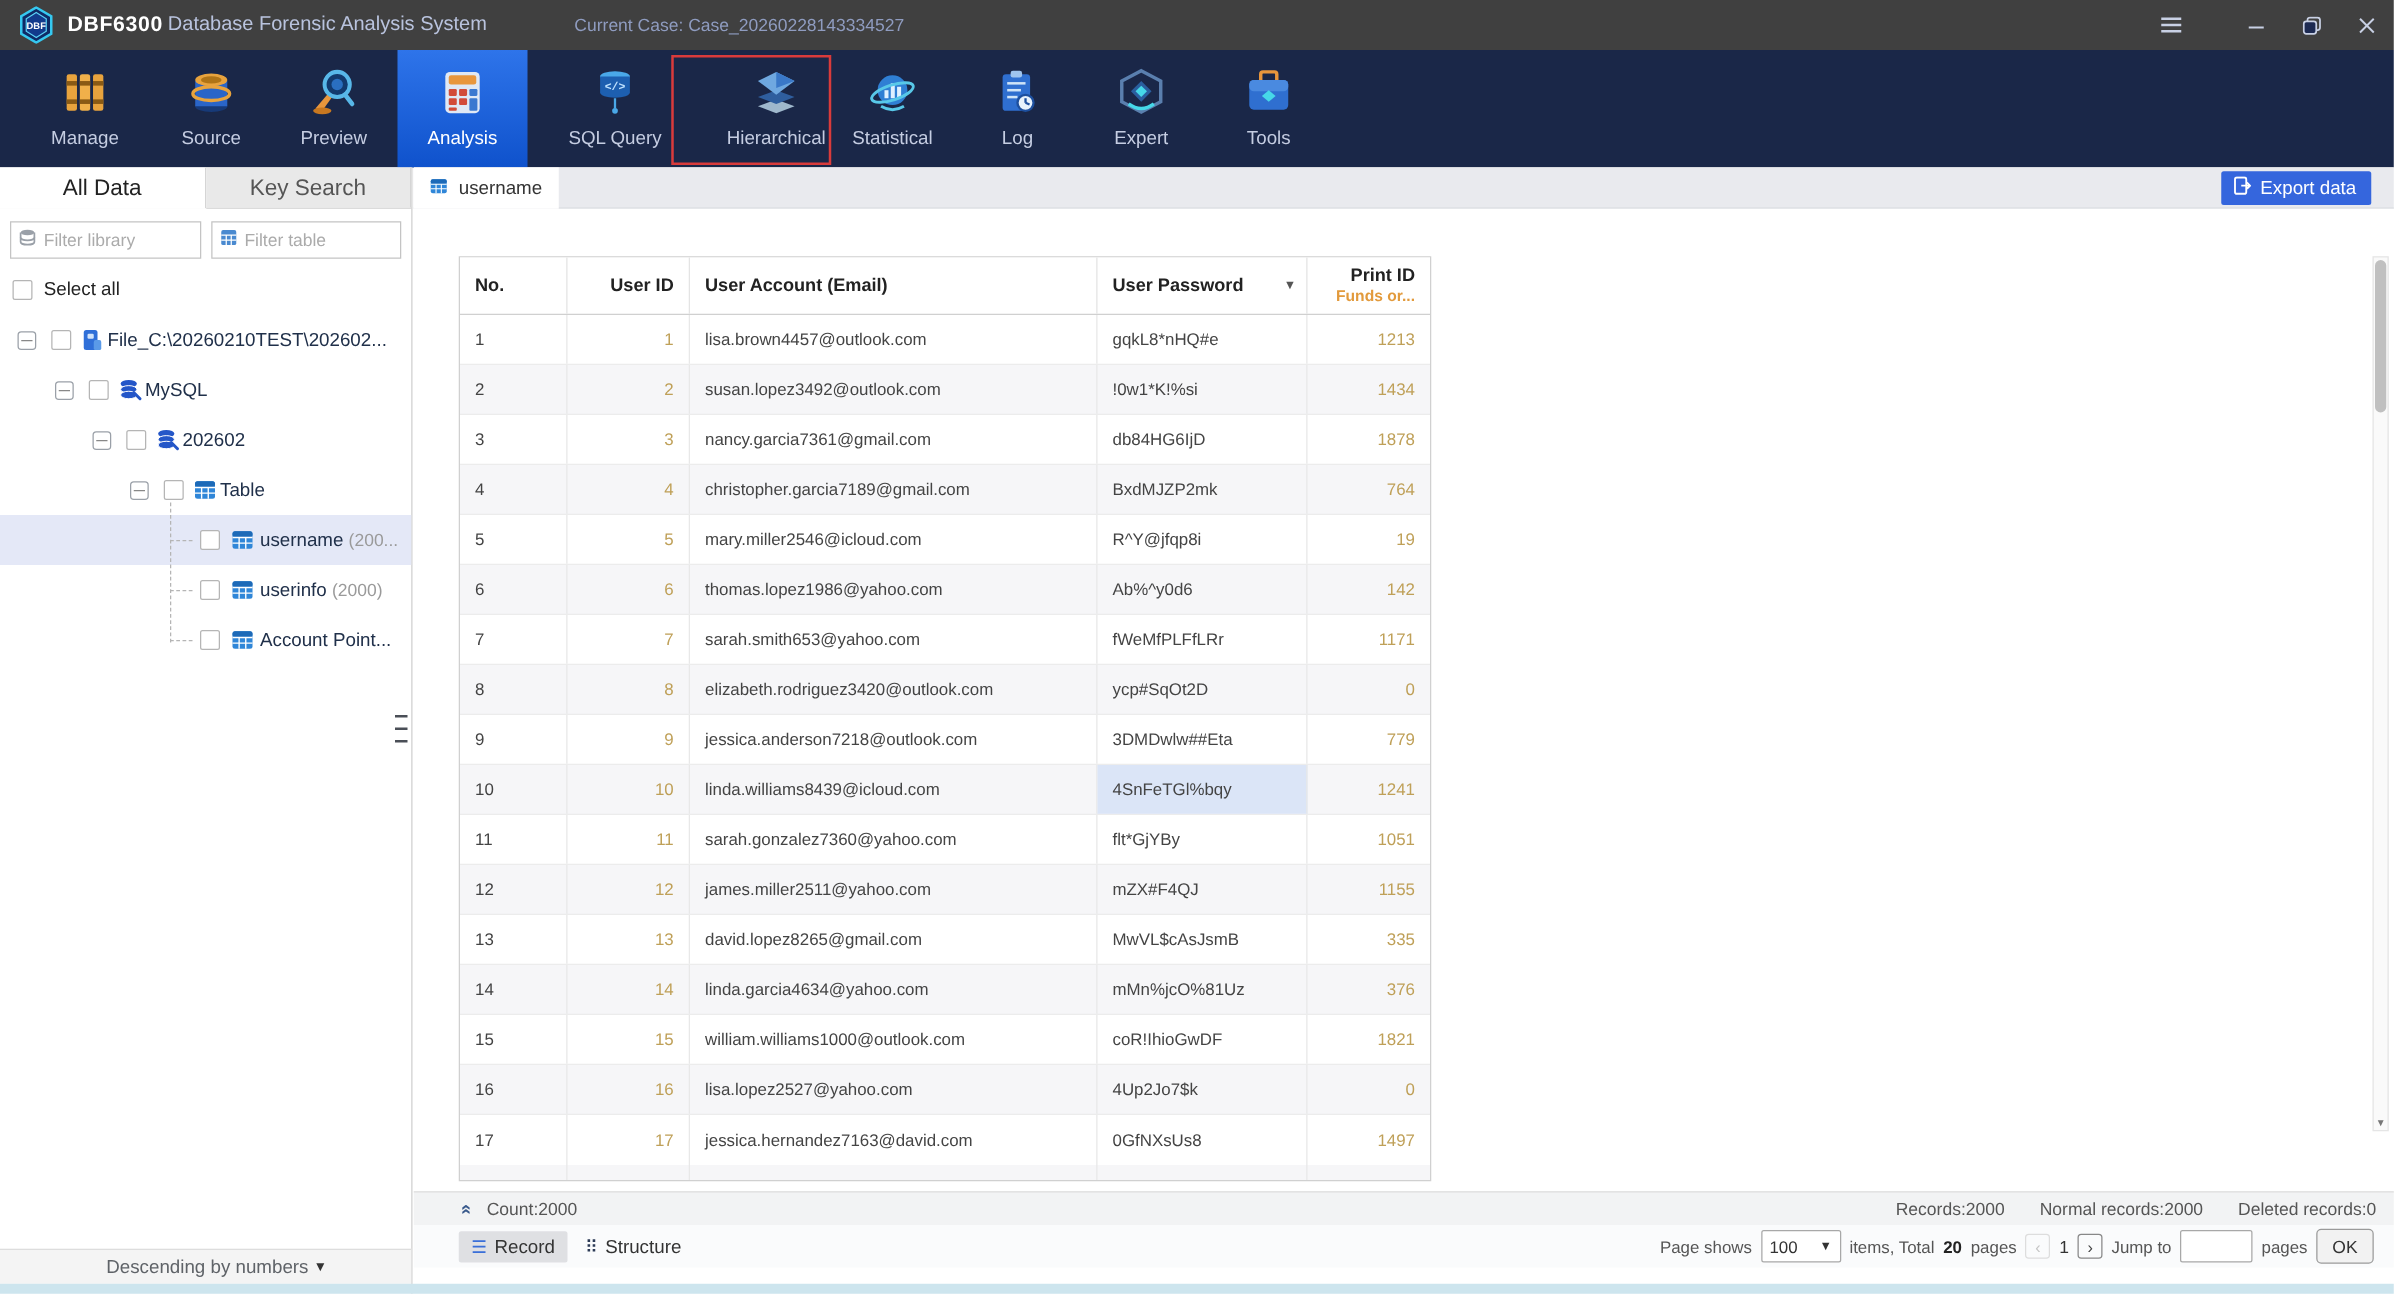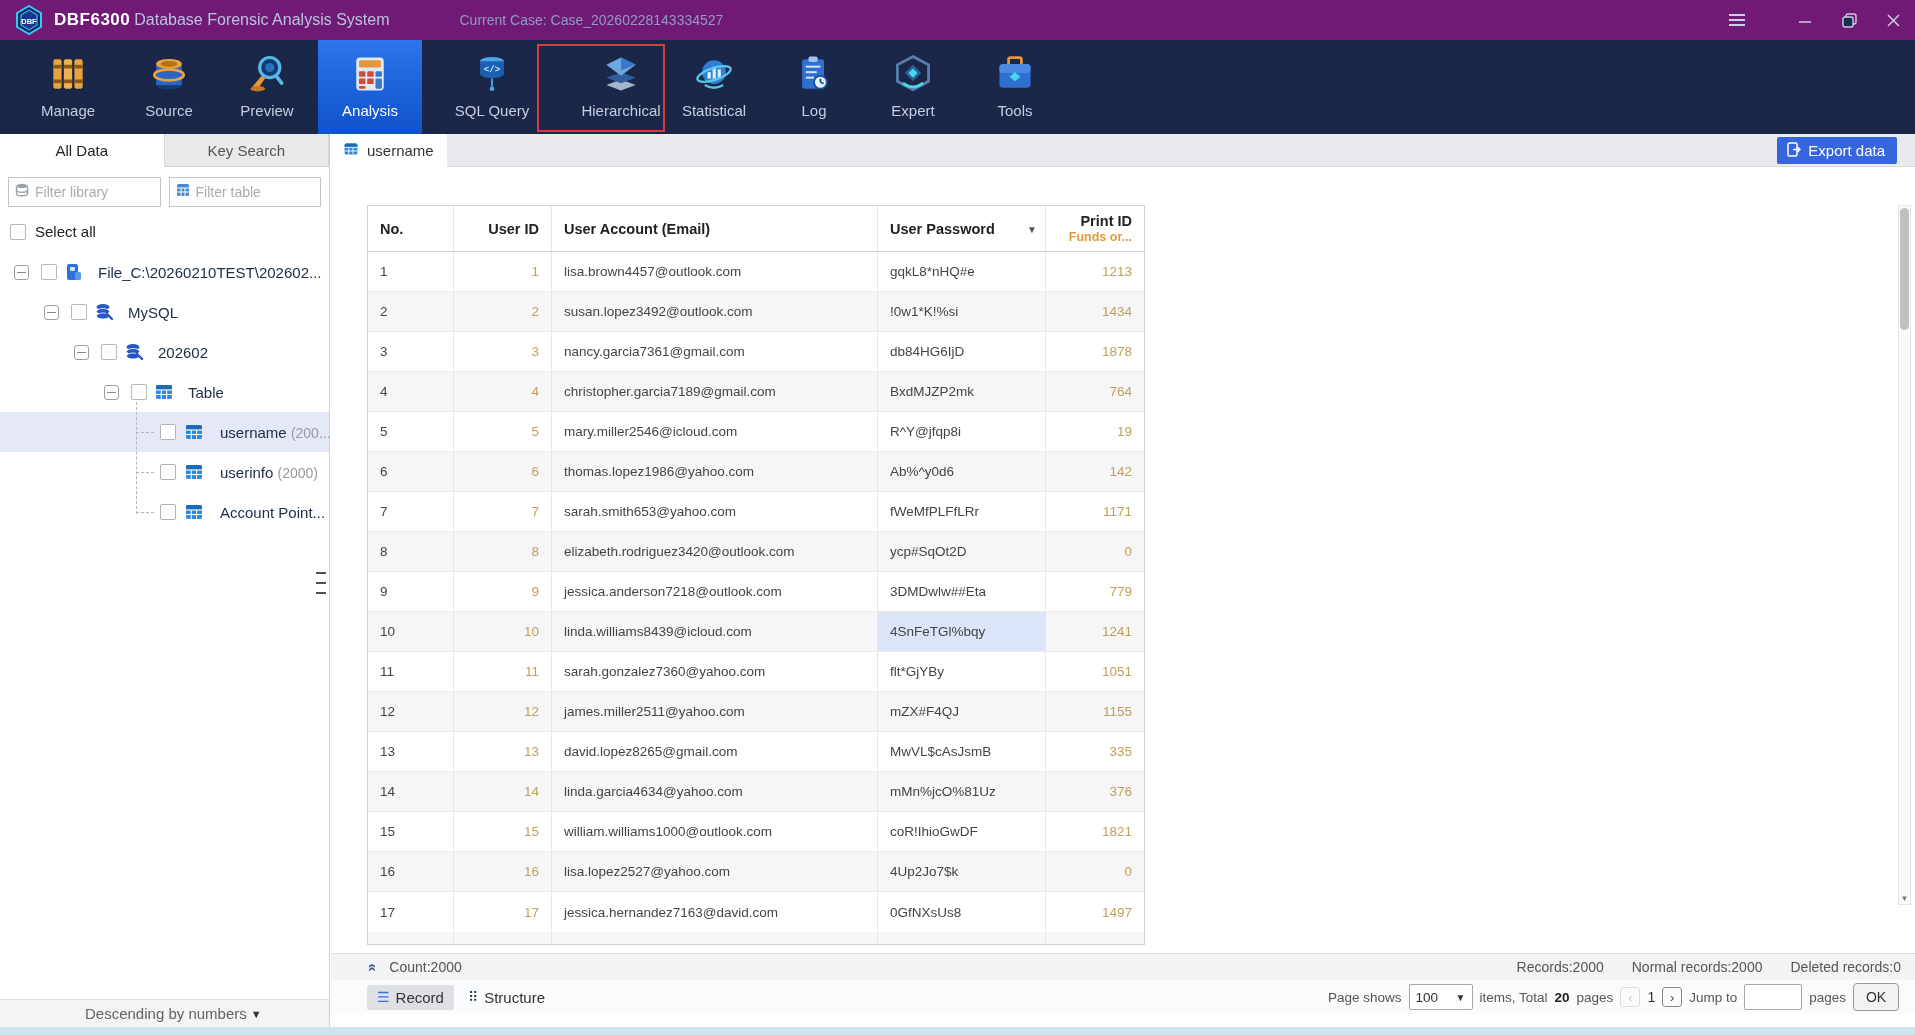--- a/index.html
+++ b/index.html
@@ -1,56 +1,56 @@
 <!DOCTYPE html>
 <html><head>
 <meta charset="utf-8">
 <style>
   * { margin:0; padding:0; box-sizing:border-box; }
   html,body { width:1915px; height:1035px; overflow:hidden; font-family:"Liberation Sans", sans-serif; background:#fff; }
 
   
-  .titlebar { position:absolute; left:0; top:0; width:1915px; height:40px; background:#701a75; display:flex; align-items:center; color:#fff; }
+  .titlebar { position:absolute; left:0; top:0; width:1915px; height:40px; background:#404040; display:flex; align-items:center; color:#fff; }
   .logo-hex { width:30px; height:30px; margin-left:14px; position:relative; flex:0 0 auto; }
   .app-name { margin-left:10px; font-size:17px; font-weight:bold; letter-spacing:.5px; }
   .app-sub { margin-left:4px; font-size:16px; color:#b9c3de; font-weight:400; }
   .case-label { margin-left:70px; font-size:14px; color:#8f9cc0; }
   .win-controls { position:absolute; right:0; top:0; height:40px; display:flex; align-items:center; }
   .win-btn { width:44px; height:40px; display:flex; align-items:center; justify-content:center; color:#c8d0e4; font-size:16px; cursor:default; }
   .win-btn.menu { margin-right:24px; }
 
   
   .nav { position:absolute; left:0; top:40px; width:1915px; height:94px; background:#1a2748; }
   .nav-item { position:absolute; top:0; height:94px; width:100px; display:flex; flex-direction:column; align-items:center; justify-content:flex-start; padding-top:10px; }
   .nav-item .ico { width:48px; height:48px; display:flex; align-items:center; justify-content:center; }
   .nav-label { font-size:15px; color:#c5cde2; margin-top:4px; white-space:nowrap; }
   .nav-item.active { background:linear-gradient(180deg,#2e74ea 0%,#0f52cc 100%); width:104px; }
   .nav-item.active .nav-label { color:#fff; }
   .red-box { position:absolute; left:537px; top:4px; width:128px; height:88px; border:2px solid #d93b3b; pointer-events:none; }
 
   
   .sidebar { position:absolute; left:0; top:134px; width:330px; height:901px; background:#fff; border-right:1px solid #cfcfcf; }
   .sb-tabs { display:flex; height:33px; border-bottom:1px solid #cfcfcf; }
-  .sb-tab { flex:1; display:flex; align-items:center; justify-content:center; font-size:15px; color:#555; background:#e9e9e9; border-right:1px solid #d5d5d5; cursor:default; }
+  .sb-tab { flex:1; display:flex; align-items:center; justify-content:center; font-size:18px; color:#555; background:#e9e9e9; border-right:1px solid #d5d5d5; cursor:default; }
   .sb-tab.active { background:#fff; color:#222; border-bottom:1px solid #fff; margin-bottom:-1px; }
   .sb-filters { display:flex; gap:8px; padding:10px 8px 8px 8px;align-items:center; }
   .filter-box { flex:1; height:30px; border:1px solid #c4c4c4; display:flex; align-items:center; padding:0 6px; background:#fff; }
   .filter-box input { border:none; outline:none; width:100%; font-size:14px; color:#333; font-family:"Liberation Sans",sans-serif; margin-left:6px; }
   .filter-box input::placeholder { color:#ababab; }
   .sb-selectall { display:flex; align-items:center; padding:8px 8px 6px 10px; }
   .checkbox { width:16px; height:16px; border:1px solid #b5b5b5; border-radius:2px; background:#fff; flex:0 0 auto; }
   .sb-selectall span.lbl { font-size:15px; color:#222; margin-left:9px; }
   .tree { position:relative; margin-top:6px; }
   .tree-row { position:relative; height:40px; display:flex; align-items:center; }
   .tree-row.selected { background:#e4e8f7; }
   .expander { position:absolute; width:15px; height:15px; border:1px solid #9aa0a8; border-radius:3px; background:#fff; }
   .expander::after { content:""; position:absolute; left:2px; right:2px; top:6px; border-top:1px solid #888; }
   .tcheck { position:absolute; width:16px; height:16px; border:1px solid #b5b5b5; border-radius:2px; background:#fff; }
   .ticon { position:absolute; width:20px; height:20px; }
-  .tlabel { position:absolute; font-size:15px; color:#20304a; white-space:nowrap;margin-left:12px; }
+  .tlabel { position:absolute; font-size:15px; color:#20304a; white-space:nowrap; }
   .tcount { color:#9a9a9a; font-size:14px; }
   .conn-v { position:absolute; left:136px; top:150px; height:112px; border-left:1px dashed #b5b5b5; }
   .conn-h { position:absolute; left:136px; width:18px; border-top:1px dashed #b5b5b5; }
   .splitter { position:absolute; right:3px; top:438px; width:10px; height:22px; display:flex; flex-direction:column; justify-content:space-between; }
   .splitter i { display:block; height:2px; background:#4a4f57; }
   .sort-bar { position:absolute; left:0; bottom:8px; width:329px; height:28px; background:#f4f4f4; border-top:1px solid #ddd; display:flex; align-items:center; font-size:15px; color:#5f6368; padding-left:85px; }
   .sort-bar .caret { margin-left:4px; font-size:11px; color:#333; }
 
   
   .main { position:absolute; left:331px; top:134px; width:1584px; height:901px; background:#fff; }

